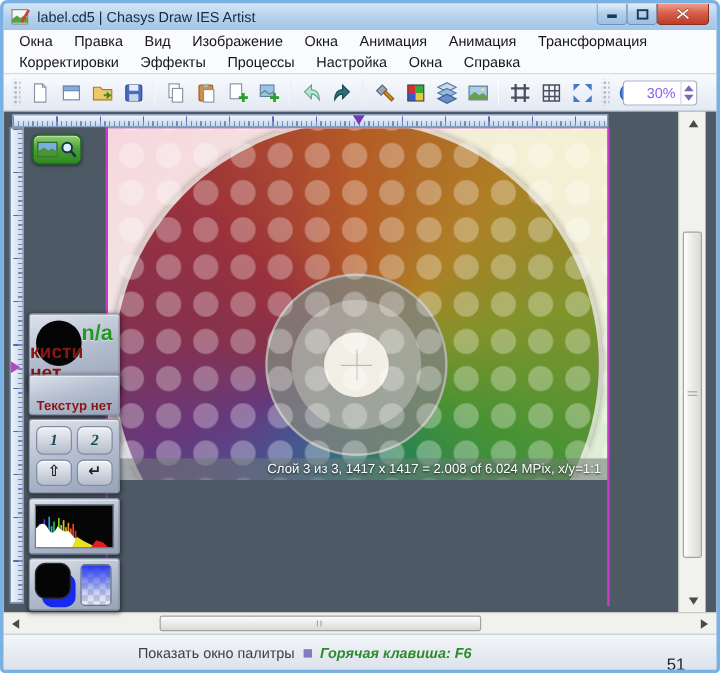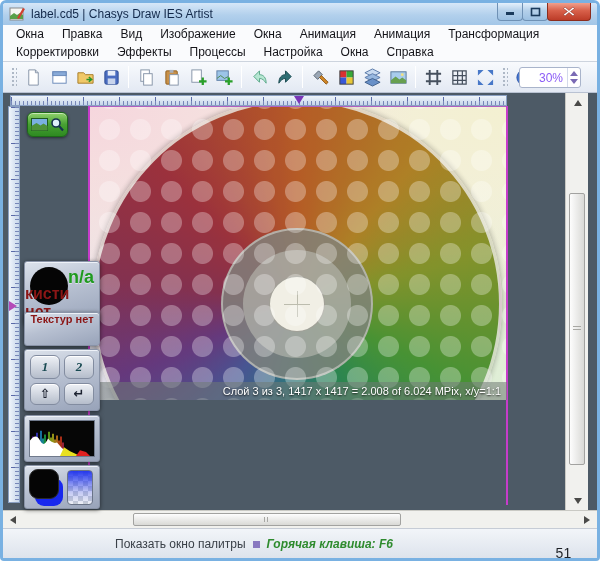--- a/index.html
+++ b/index.html
@@ -91,21 +91,21 @@
     display:flex;align-items:center;justify-content:space-evenly;z-index:8;}
   .navbtn svg{display:block;}
   
   .panel{position:absolute;left:21px;width:76px;border-radius:3px;z-index:8;
     background:linear-gradient(165deg,#dde3ec 0%,#b7c0d1 45%,#98a3b9 100%);
     border:1px solid #8a94a8;box-shadow:0 1px 4px rgba(0,0,0,.55), inset 0 1px 0 #eef2f8;}
   .p-brush{top:168px;height:64px;padding-left:42px;}
   .brush-circle{position:absolute;left:5px;top:5px;width:38px;height:38px;border-radius:50%;background:#050505;}
   .brush-na{position:absolute;right:5px;top:5px;font-size:18px;font-weight:bold;color:#1f9a1f;text-shadow:0 1px 0 rgba(255,255,255,.5);}
   .brush-status{position:absolute;right:4px;bottom:3px;font-size:16px;font-weight:bold;color:#8b1616;}
-  .p-texture{top:219px;height:34px;display:flex;align-items:flex-start;justify-content:center;}
+  .p-texture{top:219px;height:34px;display:flex;align-items:flex-end;justify-content:center;}
   .texture-status{font-size:11px;font-weight:bold;color:#8b1616;}
   .p-keys{top:256px;height:62px;display:grid;grid-template-columns:1fr 1fr;gap:4px;padding:5px;}
   .keybtn{border:1px solid #828ca0;border-radius:6px;background:linear-gradient(#eef1f6,#b5bdcb);
     font-size:13px;font-style:italic;font-weight:bold;color:#184a52;display:flex;align-items:center;justify-content:center;
     font-family:"Liberation Serif",serif;box-shadow:inset 0 1px 0 #ffffff;}
   .keybtn.arrow{font-style:normal;color:#1c2230;font-family:"DejaVu Sans",sans-serif;}
   .p-hist{top:322px;height:47px;padding:4px;}
   .p-hist svg{width:100%;height:100%;display:block;border:1px solid #707a8c;}
   .p-swatch{top:372px;height:44px;}
   .sw-blue{position:absolute;left:10px;top:12px;width:28px;height:28px;border-radius:9px;background:#1828ee;}

